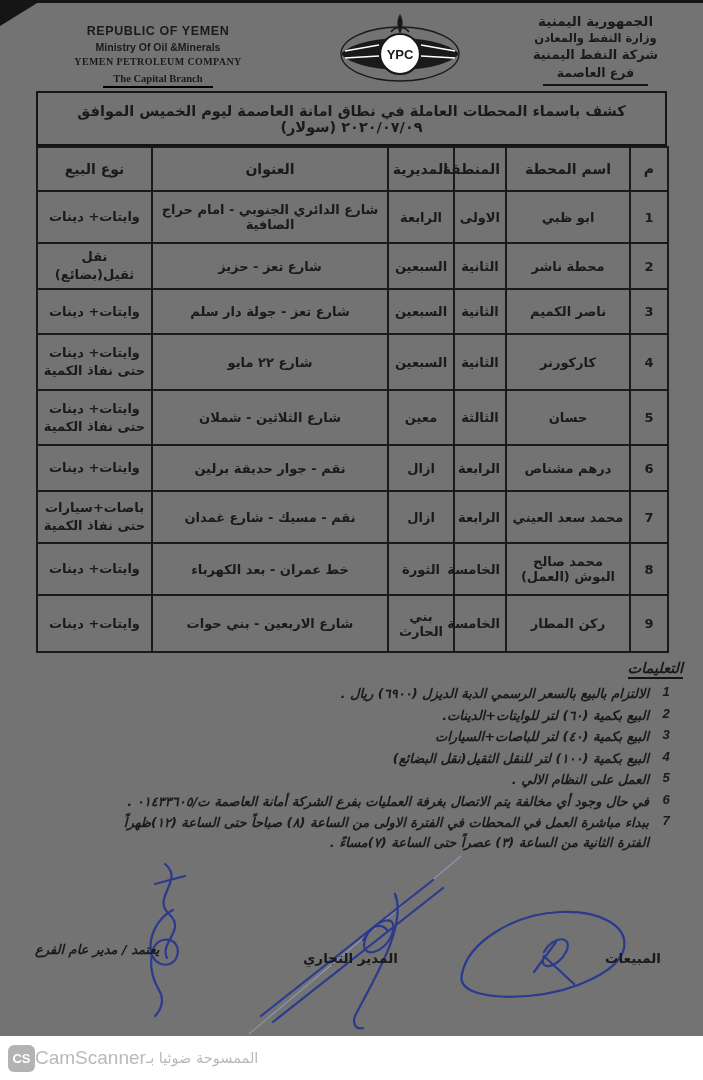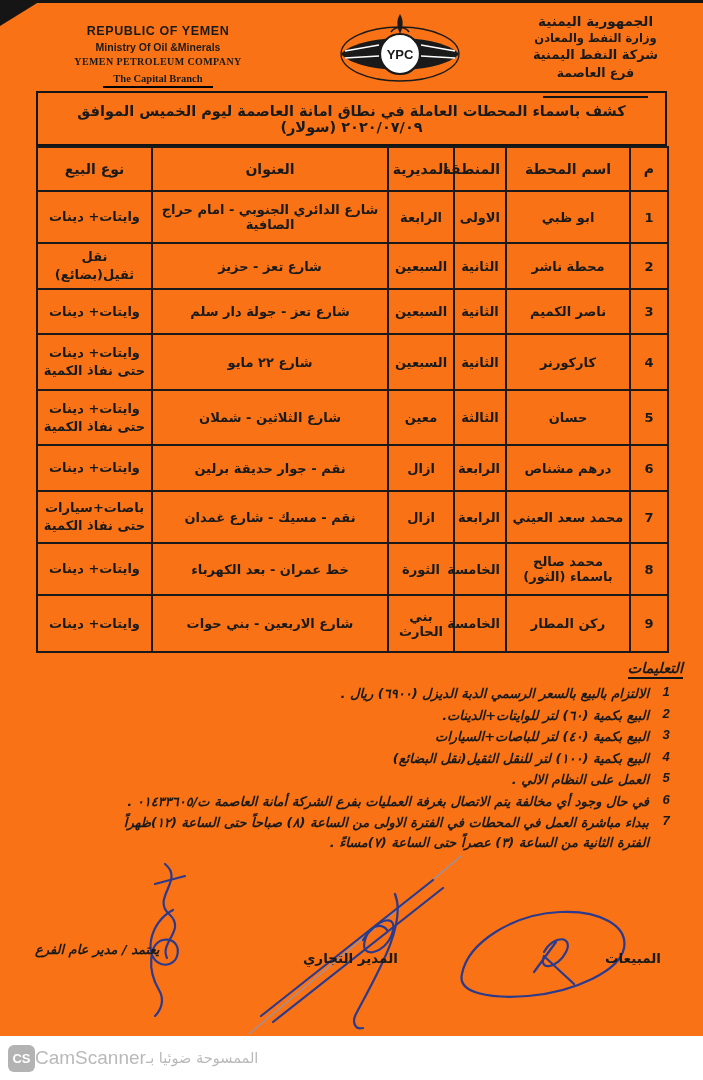--- a/index.html
+++ b/index.html
@@ -1,19 +1,19 @@
 <!DOCTYPE html>
 <html lang="ar"><head>
 <meta charset="utf-8">
 <style>
   * { margin:0; padding:0; box-sizing:border-box; }
   html,body { background:#e9e9e9; }
   .page {
     position:relative; width:703px; height:1080px;
-    background:#f97316; overflow:hidden;
+    background:#737373; overflow:hidden;
     font-family:"DejaVu Sans", sans-serif; color:#1a1a1a;
   }
   
   .scan-strip { position:absolute; top:0; left:0; width:100%; height:3px; background:#151515; }
   .scan-corner { position:absolute; top:0; left:0; width:42px; height:26px; background:#151515;
                  clip-path:polygon(0 0,100% 0,0 100%); }
   .scan-mark { position:absolute; right:0; top:1044px; width:4px; height:22px; background:#2a2a2a; }
 
   
   .lh-en { position:absolute; left:48px; top:24px; width:220px; text-align:center;
@@ -23,21 +23,21 @@
   .lh-en .l3 { font-size:10px; font-family:"Liberation Serif", serif; margin-top:3px; letter-spacing:.4px; }
   .lh-en .l4 { font-size:10.5px; font-family:"Liberation Serif", serif; margin-top:6px;
                display:inline-block; border-bottom:2px solid #000000; padding:0 10px 2px; }
 
   .lh-ar { position:absolute; right:10px; top:13px; width:195px; text-align:center;
            font-weight:bold; direction:rtl; }
   .lh-ar .l1 { font-size:13.5px; }
   .lh-ar .l2 { font-size:11.5px; margin-top:2px; }
   .lh-ar .l3 { font-size:13px; margin-top:2px; }
   .lh-ar .l4 { font-size:12.5px; margin-top:2px; display:inline-block;
-               border-bottom:2.5px solid #151515; padding:0 14px 16px; }
+               border-bottom:2.5px solid #151515; padding:0 14px 4px; }
 
   .logo { position:absolute; left:330px; top:8px; width:140px; height:82px; }
 
   
   .title-box {
     position:absolute; left:36px; top:91px; width:631px; height:55px;
     border:2.5px solid #151515; display:flex; align-items:center; justify-content:center;
     direction:rtl; text-align:center;
   }
   .title-box .t { font-size:14.5px; font-weight:bold; }
@@ -208,21 +208,21 @@
         <td>7</td>
         <td>محمد سعد العيني</td>
         <td>الرابعة</td>
         <td>ازال</td>
         <td class="addr">نقم - مسيك - شارع غمدان</td>
         <td class="sale">باصات+سيارات
 حتى نفاذ الكمية</td>
       </tr>
       <tr>
         <td>8</td>
-        <td class="name-sm">محمد صالح باسماء (الثور)</td>
+        <td class="name-sm">محمد صالح البوش (العمل)</td>
         <td>الخامسة</td>
         <td>الثورة</td>
         <td class="addr">خط عمران - بعد الكهرباء</td>
         <td class="sale">وايتات+ دينات</td>
       </tr>
       <tr>
         <td>9</td>
         <td>ركن المطار</td>
         <td>الخامسة</td>
         <td>بني الحارث</td>

